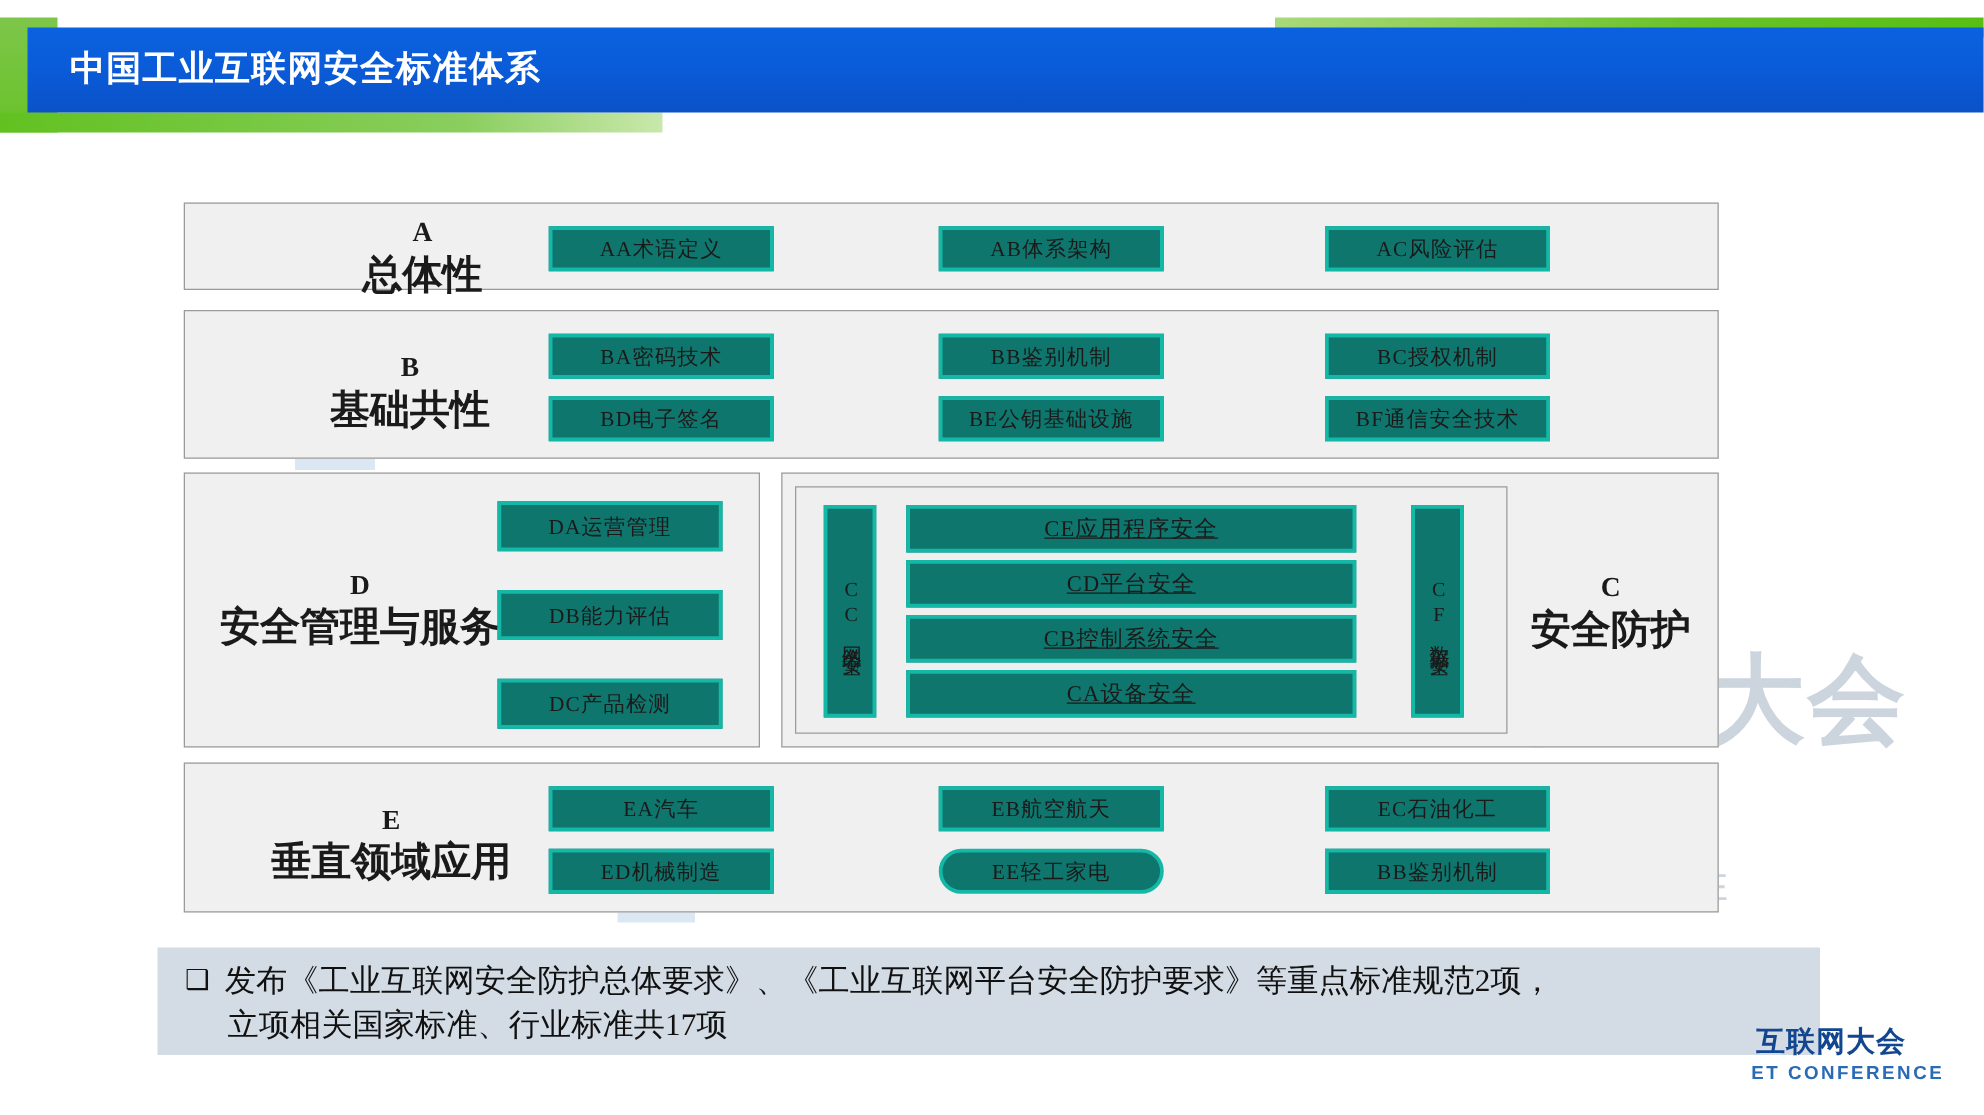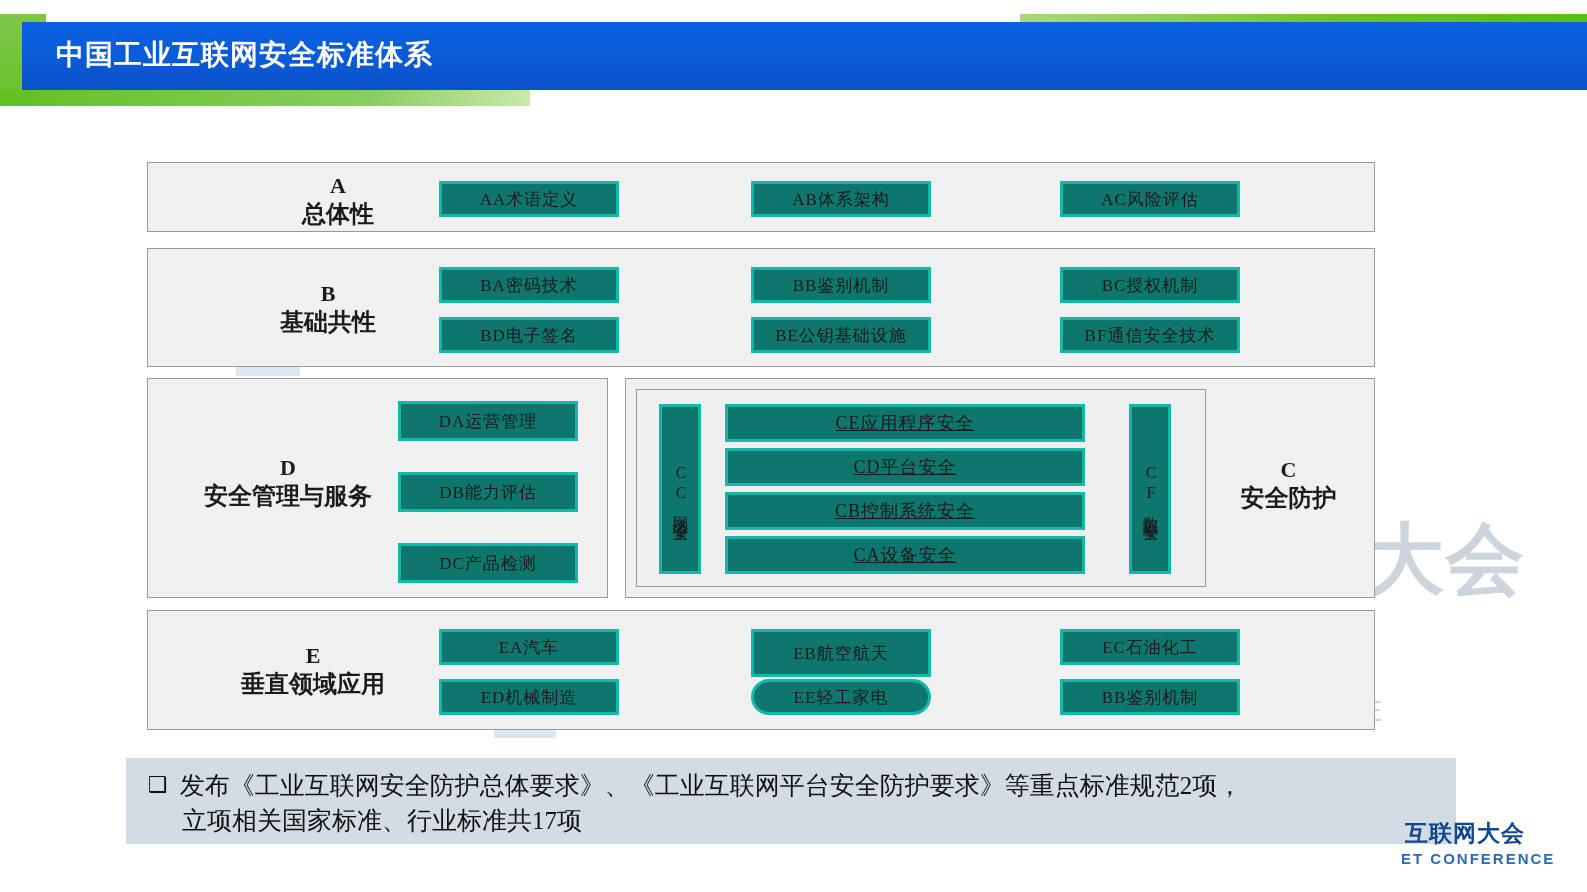--- a/index.html
+++ b/index.html
@@ -69,21 +69,21 @@
   }
   .panel-label{
     position:absolute;
     text-align:center;
     color:#1a1a1a;
     font-weight:bold;
     line-height:1.22;
     white-space:nowrap;
   }
   .panel-label .letter{font-size:22px;font-weight:bold;display:block;}
-  .panel-label .name{font-size:24px;font-weight:bold;display:block;}
+  .panel-label .name{font-size:32px;font-weight:bold;display:block;}
 
   .chip{
     position:absolute;
     background:#0f766e;
     border:3px solid #14b8a6;
     box-sizing:border-box;
     display:flex;align-items:center;justify-content:center;
     font-size:17px;color:#1a1a1a;
     letter-spacing:1px;
     white-space:nowrap;
@@ -218,21 +218,21 @@
       <span class="name">安全防护</span>
     </div>
   </div>
 
   <div class="panel" style="left:147px;top:492px;width:1228px;height:120px;">
     <div class="panel-label" style="left:20px;top:32px;width:290px;">
       <span class="letter">E</span>
       <span class="name">垂直领域应用</span>
     </div>
     <div class="chip" style="left:291px;top:18px;width:180px;height:36px;">EA汽车</div>
-    <div class="chip" style="left:603px;top:18px;width:180px;height:48px;">EB航空航天</div>
+    <div class="chip" style="left:603px;top:18px;width:180px;height:36px;">EB航空航天</div>
     <div class="chip" style="left:912px;top:18px;width:180px;height:36px;">EC石油化工</div>
     <div class="chip" style="left:291px;top:68px;width:180px;height:36px;">ED机械制造</div>
     <div class="chip" style="left:603px;top:68px;width:180px;height:36px;border-radius:18px;">EE轻工家电</div>
     <div class="chip" style="left:912px;top:68px;width:180px;height:36px;">BB鉴别机制</div>
   </div>
 
 </div>
 
 <div id="footer-note">
   <div class="note-line">

